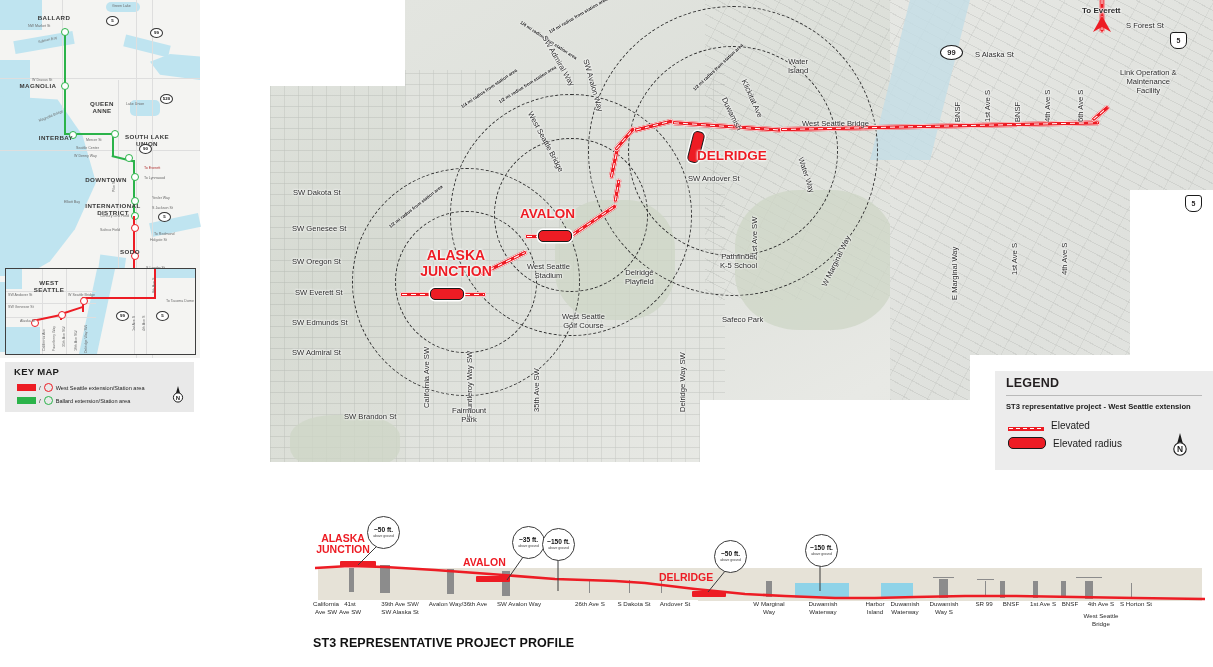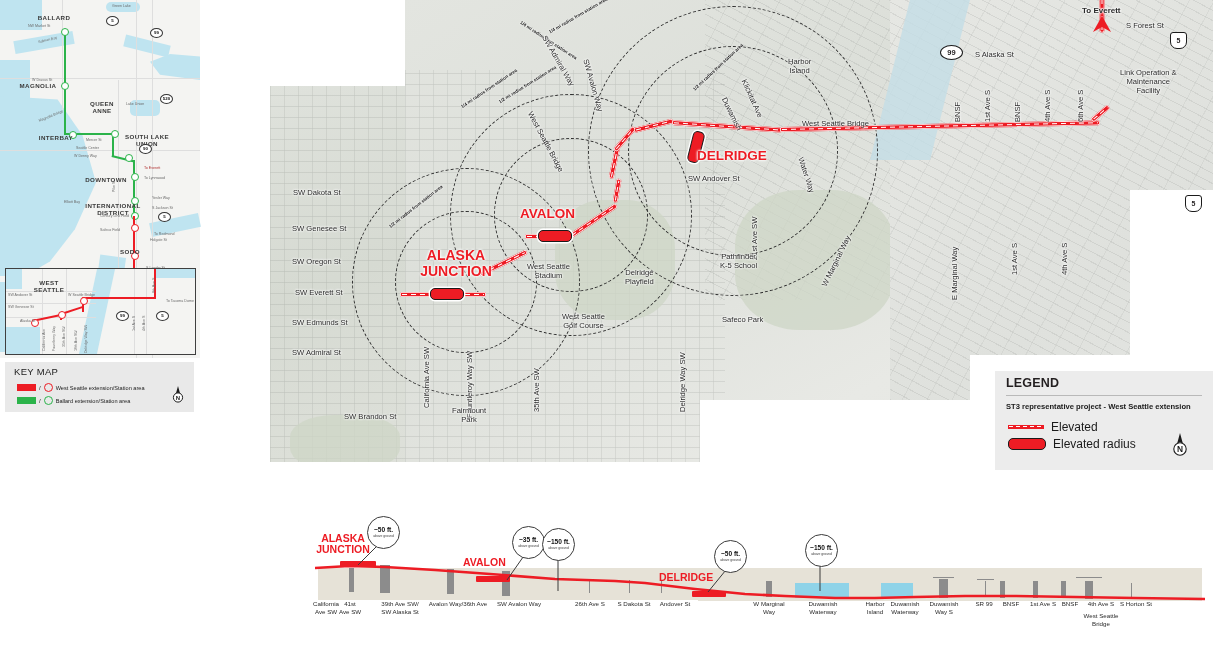--- a/index.html
+++ b/index.html
@@ -21,21 +21,21 @@
   .km-neigh{position:absolute;font-size:6.2px;font-weight:bold;color:#3a3a3a;
             letter-spacing:.4px;text-align:center;line-height:1.15;}
   .km-small{position:absolute;font-size:3.6px;color:#6a6a6a;white-space:nowrap;}
   .km-small.rot{transform-origin:0 0;transform:rotate(-90deg);}
   .km-shield{position:absolute;width:11px;height:8px;border:1px solid #333;
              border-radius:50%;background:#fff;font-size:4.4px;font-weight:bold;
              text-align:center;line-height:8px;color:#111;}
   #km-inset{left:5px;top:268px;width:189px;height:85px;border:1.4px solid #3f3f3f;
             background:#fdfdfd;overflow:hidden;}
   #keymap-legend{left:5px;top:362px;width:189px;height:50px;background:#e9e9e9;}
-  .kml-title{position:absolute;left:9px;top:4px;font-size:9.5px;font-weight:normal;
+  .kml-title{position:absolute;left:9px;top:4px;font-size:9.5px;font-weight:bold;
              letter-spacing:.3px;color:#1b1b1b;}
   .kml-row{position:absolute;left:12px;font-size:5.6px;color:#1b1b1b;
            white-space:nowrap;display:flex;align-items:center;gap:3px;}
   .kml-sw{display:inline-block;width:19px;height:7px;}
   .kml-ring{display:inline-block;width:7px;height:7px;border-radius:50%;
             border:1.4px solid #ed1c24;}
   .kml-ring.g{border-color:#2bb34a;}
   .northrose{position:absolute;width:14px;height:17px;}
 
   
@@ -81,22 +81,22 @@
             border:1.3px solid #1b1b1b;border-radius:50%;
             font-size:7.5px;font-weight:bold;text-align:center;line-height:13px;}
 
   
   #mlegend{left:995px;top:371px;width:218px;height:99px;background:#ececec;}
   .ml-title{position:absolute;left:11px;top:5px;font-size:12.5px;font-weight:bold;
             letter-spacing:.2px;}
   .ml-hr{position:absolute;left:11px;top:24px;width:196px;height:1px;background:#b9b9b9;}
   .ml-sub{position:absolute;left:11px;top:31px;font-size:7.6px;font-weight:bold;
           color:#1b1b1b;white-space:nowrap;}
-  .ml-row{position:absolute;left:13px;font-size:12px;color:#1b1b1b;
-          display:flex;align-items:center;gap:7px;white-space:nowrap;}
+  .ml-row{position:absolute;left:13px;font-size:10px;color:#1b1b1b;
+          display:flex;align-items:flex-end;gap:7px;white-space:nowrap;}
   .ml-dash{display:inline-block;width:36px;height:4px;background:#ed1c24;
            position:relative;}
   .ml-dash::after{content:"";position:absolute;left:1px;right:1px;top:1.1px;height:1.4px;
     background:repeating-linear-gradient(90deg,#fff 0 4px,transparent 4px 7px);}
   .ml-stn{display:inline-block;width:36px;height:10px;background:#ed1c24;
           border:1.3px solid #1a1a1a;border-radius:5px;}
 
   
   #profile{left:0;top:495px;width:1213px;height:172px;}
   .gnd2{position:absolute;background:#e6e2d7;}
@@ -357,21 +357,21 @@
   <div class="mlab rot" style="left:320px;top:58px;transform:rotate(74deg);">SW Avalon Way</div>
   <div class="mlab rot" style="left:264px;top:110px;transform:rotate(62deg);">West Seattle Bridge</div>
   <div class="mlab" style="left:418px;top:174px;">SW Andover St</div>
   <div class="mlab rot" style="left:480px;top:260px;transform:rotate(-90deg);">21st Ave SW</div>
   <div class="mlab" style="left:355px;top:268px;white-space:pre-line;text-align:center;">Delridge
 Playfield</div>
   <div class="mlab rot" style="left:408px;top:412px;transform:rotate(-90deg);">Delridge Way SW</div>
   <div class="mlab" style="left:450px;top:252px;white-space:pre-line;text-align:center;">Pathfinder
 K-5 School</div>
   <div class="mlab" style="left:452px;top:315px;">Safeco Park</div>
-  <div class="mlab" style="left:518px;top:57px;white-space:pre-line;text-align:center;">Harbor
+  <div class="mlab" style="left:518px;top:57px;white-space:pre-line;text-align:center;">Water
 Island</div>
   <div class="mlab rot" style="left:458px;top:96px;transform:rotate(64deg);">Duwamish</div>
   <div class="mlab rot" style="left:478px;top:78px;transform:rotate(66deg);">Klickitat Ave</div>
   <div class="mlab rot" style="left:535px;top:156px;transform:rotate(72deg);">Water Way</div>
   <div class="mlab rot" style="left:550px;top:284px;transform:rotate(-64deg);">W Marginal Way</div>
   <div class="mlab rot" style="left:680px;top:300px;transform:rotate(-90deg);">E Marginal Way</div>
   <div class="mlab" style="left:705px;top:50px;">S Alaska St</div>
   <div class="mlab" style="left:856px;top:21px;">S Forest St</div>
   <div class="mlab rot" style="left:683px;top:122px;transform:rotate(-90deg);">BNSF</div>
   <div class="mlab rot" style="left:713px;top:122px;transform:rotate(-90deg);">1st Ave S</div>
@@ -508,13 +508,14 @@
 Way S</div>
   <div class="plabel" style="left:964px;top:105px;width:40px;">SR 99</div>
   <div class="plabel" style="left:993px;top:105px;width:36px;">BNSF</div>
   <div class="plabel" style="left:1020px;top:105px;width:46px;">1st Ave S</div>
   <div class="plabel" style="left:1052px;top:105px;width:36px;">BNSF</div>
   <div class="plabel" style="left:1076px;top:105px;width:50px;">4th Ave S</div>
   <div class="plabel" style="left:1108px;top:105px;width:56px;">S Horton St</div>
   <div class="plabel" style="left:1068px;top:117px;width:66px;">West Seattle
 Bridge</div>
 
+  <div id="ptitle" style="top:141px;">ST3 REPRESENTATIVE PROJECT PROFILE</div>
 </div>
 
 </body></html>

